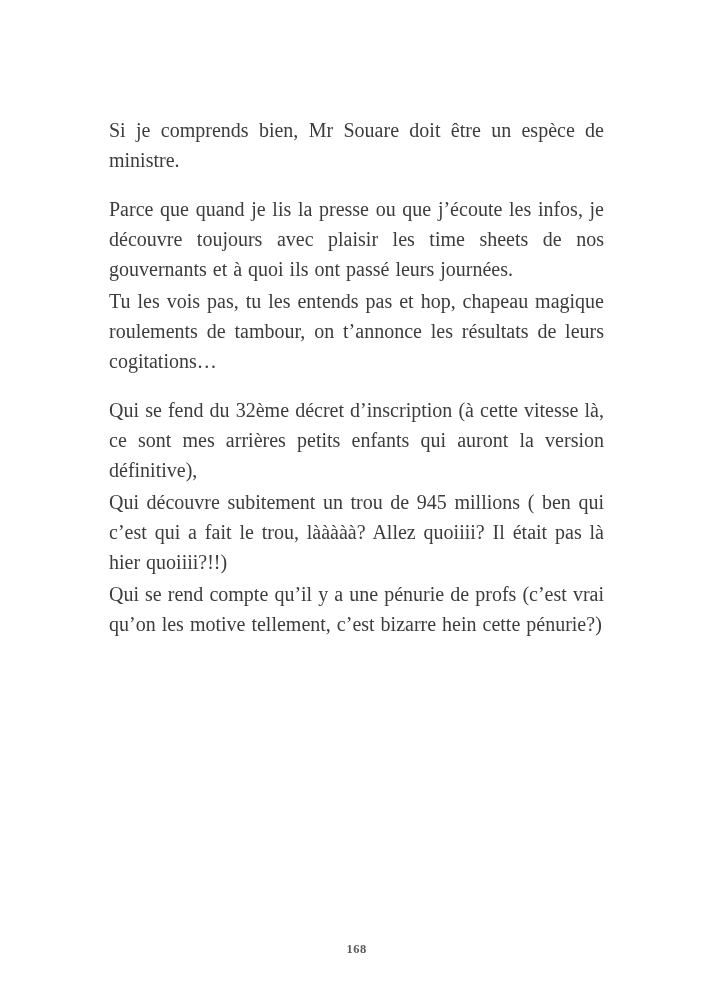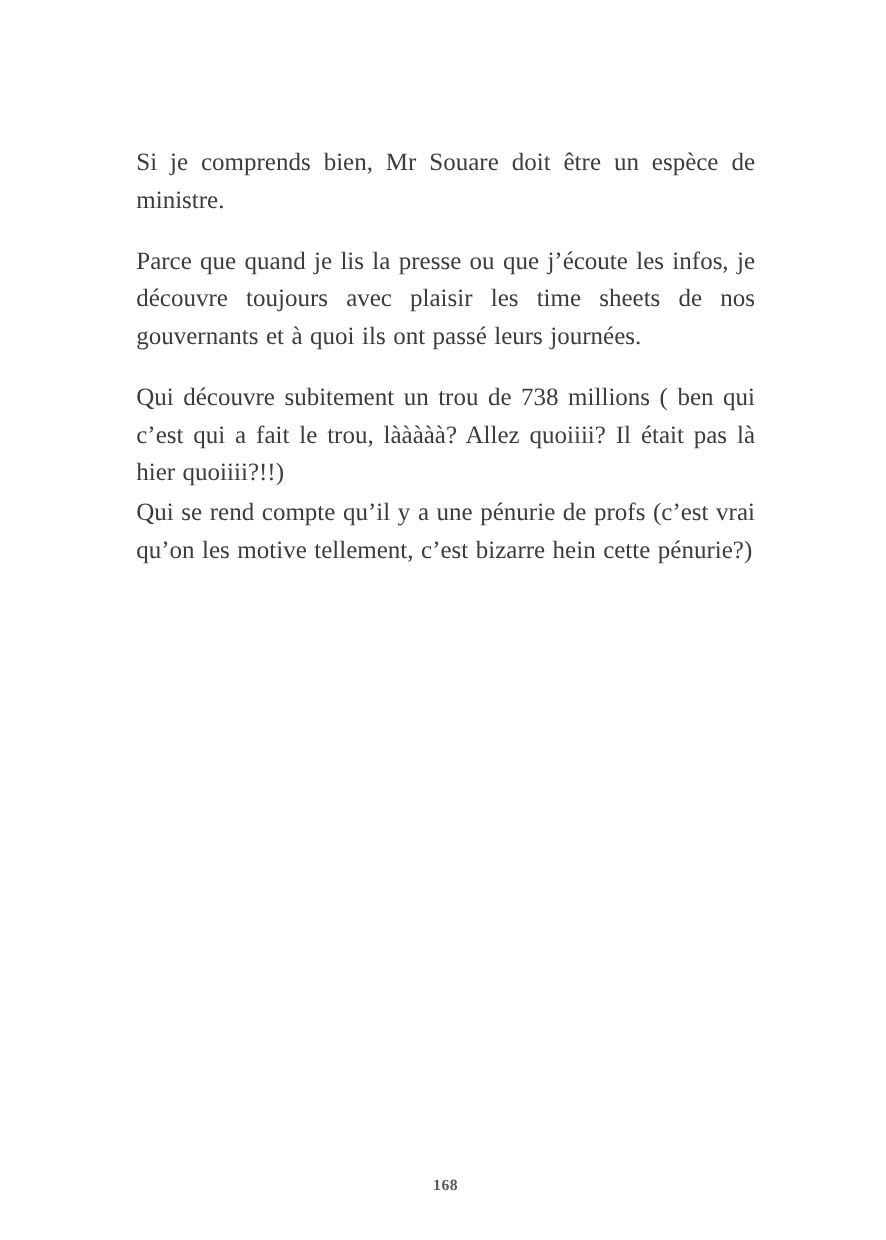--- a/index.html
+++ b/index.html
@@ -55,24 +55,26 @@
 <div class="page">
 
   <main class="text-block">
 
     <p class="para">
       <span class="seg">Si je comprends bien, Mr Souare doit être un espèce de ministre.</span>
     </p>
 
     <p class="para">
       <span class="seg">Parce que quand je lis la presse ou que j’écoute les infos, je découvre toujours avec plaisir les time sheets de nos gouvernants et à quoi ils ont passé leurs journées.</span>
+      <span class="seg">Tu les vois pas, tu les entends pas et hop, chapeau magique roulements de tambour, on t’annonce les résultats de leurs cogitations…</span>
     </p>
 
     <p class="para">
-      <span class="seg">Qui découvre subitement un trou de 738 millions ( ben qui c’est qui a fait le trou, lààààà? Allez quoiiii? Il était pas là hier quoiiii?!!)</span>
+      <span class="seg">Qui se fend du 32ème décret d’inscription (à cette vitesse là, ce sont mes arrières petits enfants qui auront la version définitive),</span>
+      <span class="seg">Qui découvre subitement un trou de 945 millions ( ben qui c’est qui a fait le trou, lààààà? Allez quoiiii? Il était pas là hier quoiiii?!!)</span>
       <span class="seg">Qui se rend compte qu’il y a une pénurie de profs (c’est vrai qu’on les motive tellement, c’est bizarre hein cette pénurie?)</span>
     </p>
 
   </main>
 
   <footer class="page-footer">
     <span class="page-number">168</span>
   </footer>
 
 </div>

